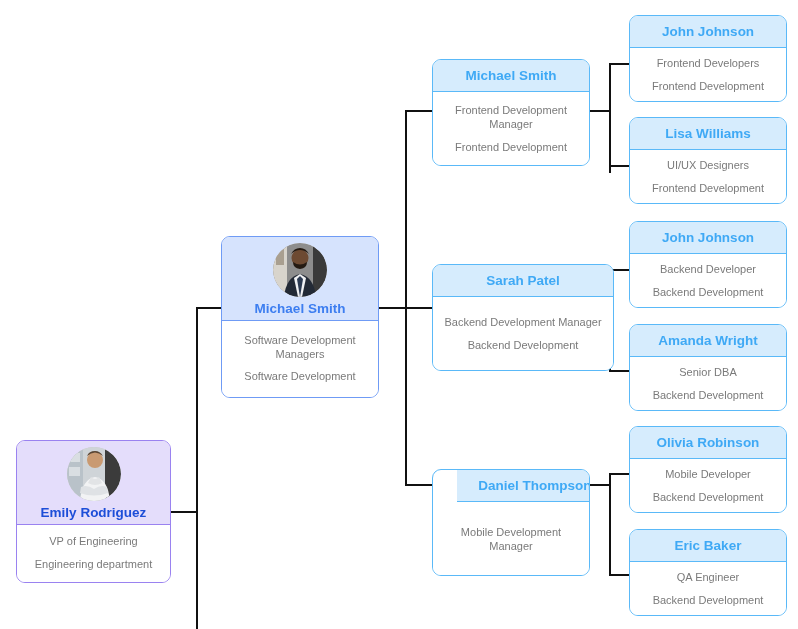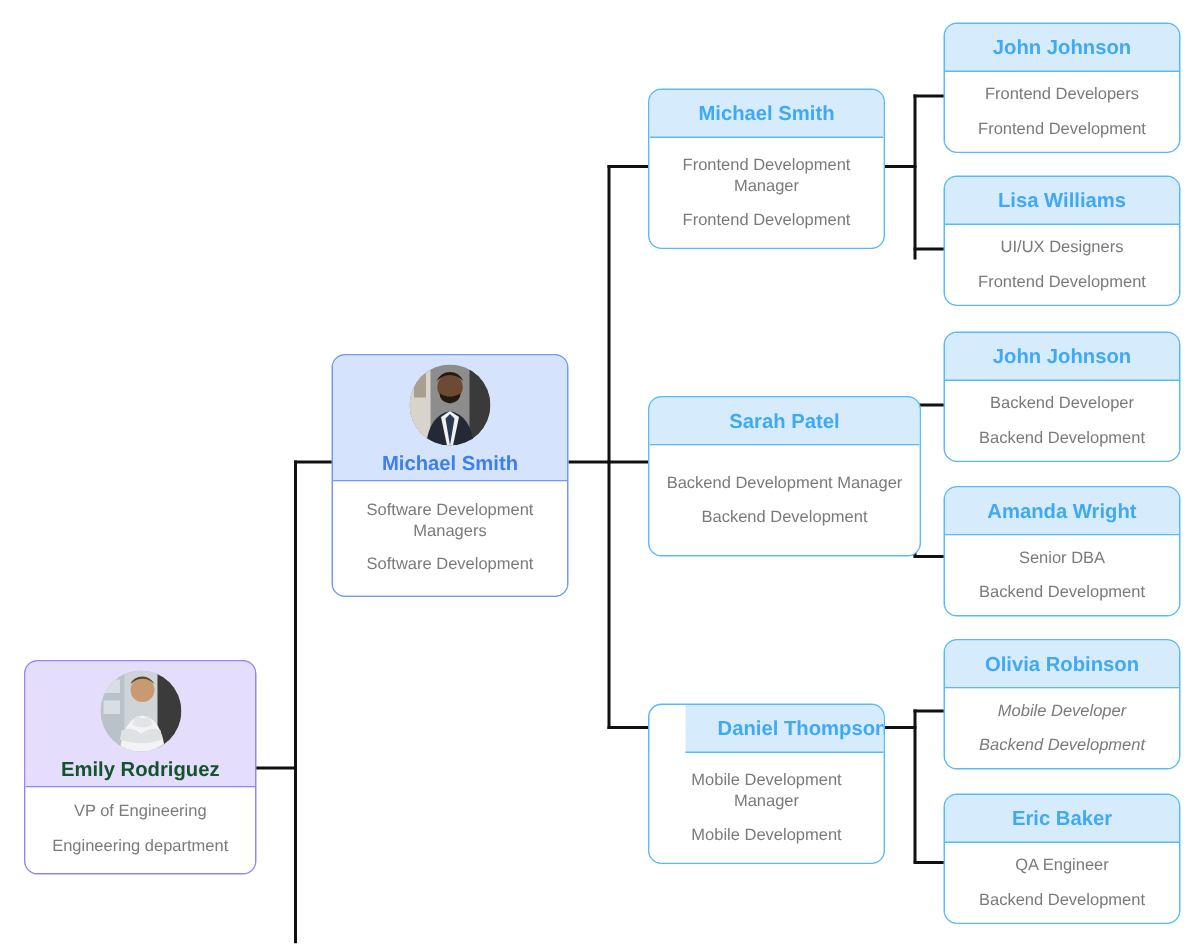--- a/index.html
+++ b/index.html
@@ -78,21 +78,21 @@
   }
   .node .body .line { width: 100%; }
 
   
   .node.root {
     border-color: #9a82f0;
   }
   .node.root .head {
     background: #e4ddfb;
     border-bottom-color: #9a82f0;
-    color: #14532d;
+    color: #1d4ed8;
   }
 
   
   .node.exec {
     border-color: #6f9bf5;
   }
   .node.exec .head {
     background: #d6e3fd;
     border-bottom-color: #6f9bf5;
     color: #3d7ef0;
@@ -231,21 +231,20 @@
       <div class="line">Backend Development</div>
     </div>
   </div>
 
   <div class="node" style="left:432px; top:469px; width:158px; height:107px;">
     <div class="head no-avatar" style="height:32px;margin-left:24px;">
       <div>Daniel Thompson</div>
     </div>
     <div class="body" style="height:75px;">
       <div class="line">Mobile Development Manager</div>
-      <div class="line">Mobile Development</div>
     </div>
   </div>
 
   <div class="node" style="left:629px; top:15px; width:158px; height:87px;">
     <div class="head no-avatar" style="height:32px;">
       <div>John Johnson</div>
     </div>
     <div class="body" style="height:55px;">
       <div class="line">Frontend Developers</div>
       <div class="line">Frontend Development</div>
@@ -279,21 +278,21 @@
     <div class="body" style="height:55px;">
       <div class="line">Senior DBA</div>
       <div class="line">Backend Development</div>
     </div>
   </div>
 
   <div class="node" style="left:629px; top:426px; width:158px; height:87px;">
     <div class="head no-avatar" style="height:32px;">
       <div>Olivia Robinson</div>
     </div>
-    <div class="body" style="height:55px;font-style:italic;">
+    <div class="body" style="height:55px;">
       <div class="line">Mobile Developer</div>
       <div class="line">Backend Development</div>
     </div>
   </div>
 
   <div class="node" style="left:629px; top:529px; width:158px; height:87px;">
     <div class="head no-avatar" style="height:32px;">
       <div>Eric Baker</div>
     </div>
     <div class="body" style="height:55px;">

